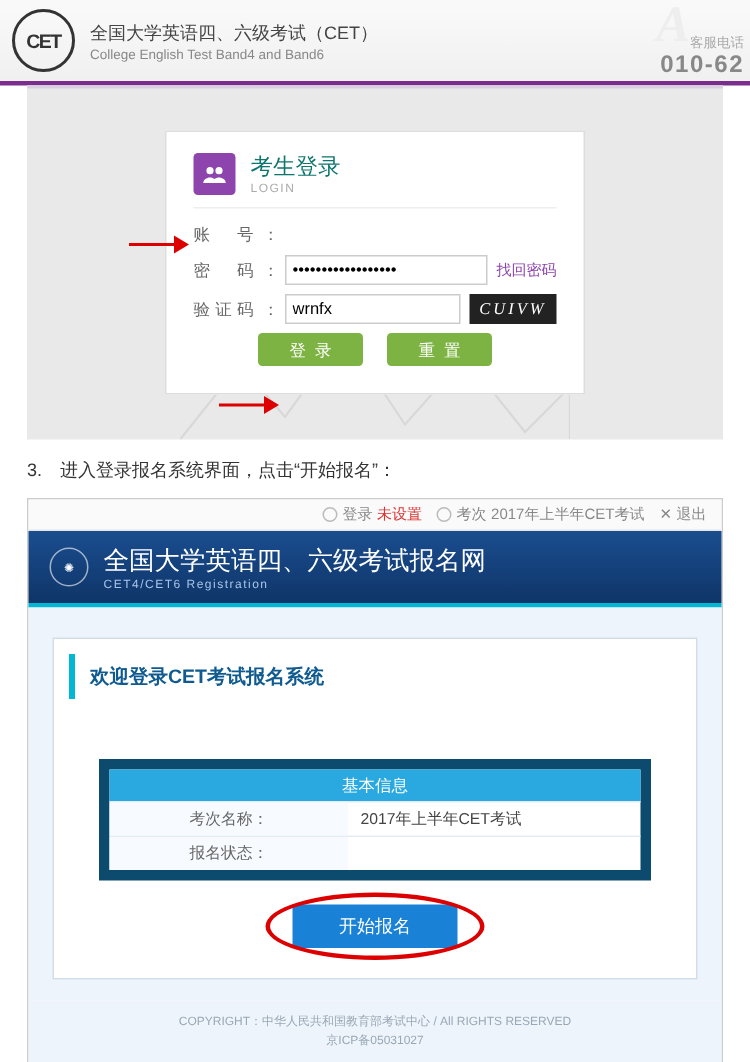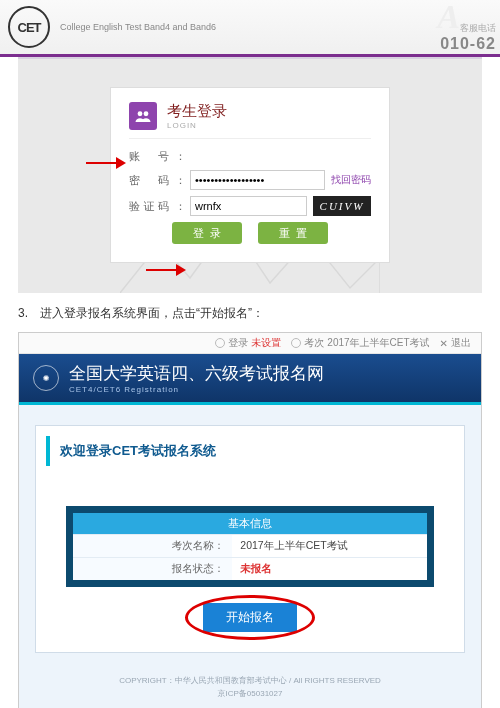--- a/index.html
+++ b/index.html
@@ -17,21 +17,21 @@
 .hdr .phone { font-size: 16px; color: #888; font-weight: bold; letter-spacing: 1px; }
 .hdr .wm { position: absolute; right: 40px; top: -2px; font-size: 34px; color: #eee; font-family: serif; font-style: italic; font-weight: bold; pointer-events: none; }
 
 
 .shot1 { margin: 0 18px 12px 18px; background: #e9e9e9; padding: 28px 0 30px 0; position: relative; border-top: 2px solid #d8d0e0; }
 .login-card { width: 280px; margin: 0 auto; background: #fff; border: 1px solid #ddd; padding: 14px 18px 18px 18px; position: relative; }
 .login-head { display: flex; align-items: center; border-bottom: 1px solid #eee; padding-bottom: 8px; margin-bottom: 10px; }
 .login-ico { width: 28px; height: 28px; background: #8e44ad; border-radius: 3px; display: flex; align-items: center; justify-content: center; }
 .login-ico svg { width: 18px; height: 14px; }
 .login-ttl { margin-left: 10px; }
-.login-ttl .cn { font-size: 15px; color: #7f1d1d; }
+.login-ttl .cn { font-size: 15px; color: #0f766e; }
 .login-ttl .en { font-size: 8px; color: #aaa; letter-spacing: 1px; }
 .frow { display: flex; align-items: center; margin: 6px 0; font-size: 11px; color: #666; }
 .frow .lbl { width: 40px; text-align: justify; text-align-last: justify; margin-right: 4px; }
 .frow .col { margin: 0 4px 0 2px; }
 .frow input { flex: 1; border: 1px solid #ccc; height: 20px; padding: 0 4px; font-size: 11px; min-width: 0; }
 .frow .cap { width: 60px; }
 .frow .capimg { width: 58px; height: 20px; background: #222; color: #fff; display: flex; align-items: center; justify-content: center; font-family: serif; font-style: italic; font-size: 11px; letter-spacing: 2px; margin-left: 6px; }
 .frow .link { margin-left: 6px; font-size: 10px; color: #8e44ad; }
 .noacc { font-size: 10px; color: #777; margin: 4px 0 10px 0; }
 .noacc a { color: #3498db; text-decoration: none; }
@@ -57,36 +57,37 @@
 .s2-logo { width: 26px; height: 26px; border: 1px solid rgba(255,255,255,.6); border-radius: 50%; display: flex; align-items: center; justify-content: center; font-size: 8px; }
 .s2-band .cn { font-size: 17px; }
 .s2-band .en { font-size: 8px; color: #a8c4e8; letter-spacing: 1px; }
 .s2-body { background: #edf4fb; padding: 20px 16px 14px 16px; }
 .s2-card { background: #fff; border: 1px solid #d0dce8; }
 .s2-wh { border-left: 4px solid #00b7d4; padding: 6px 10px; color: #0f5a8f; font-size: 13px; font-weight: bold; margin: 10px 10px 14px 10px; }
 .s2-info { margin: 40px 30px 16px 30px; border: 7px solid #0c4a6e; }
 .s2-ih { background: #2aa9e0; color: #fff; text-align: center; font-size: 11px; padding: 3px 0; }
 .s2-row { display: flex; border-top: 1px solid #e3ecf4; font-size: 10.5px; }
 .s2-row:first-of-type { border-top: none; }
-.s2-row .k { width: 45%; text-align: right; padding: 4px 8px; color: #666; background: #f7fbff; }
+.s2-row .k { width: 45%; text-align: center; padding: 4px 8px; color: #666; background: #f7fbff; }
 .s2-row .v { width: 55%; padding: 4px 8px; color: #444; }
 .s2-row .v.red { color: #d33; font-weight: bold; }
-.s2-btnwrap { position: relative; width: 94px; margin: 14px auto 20px auto; }
+.s2-btnwrap { position: relative; width: 110px; margin: 14px auto 20px auto; }
 .s2-ring { position: absolute; inset: -8px -18px; border: 3px solid #d00; border-radius: 50%; }
 .s2-btn { display: block; width: 100%; background: #1a82d6; color: #fff; border: none; padding: 6px 0; font-size: 12px; cursor: pointer; }
 .s2-foot { text-align: center; font-size: 8px; color: #9aa7b4; padding: 8px 0 10px 0; background: #edf4fb; line-height: 1.6; }
 </style>
 </head>
 <body>
 
 <div class="page">
 
   <div class="hdr">
     <div class="logo">CET</div>
     <div class="titles">
+      <div class="t-cn">全国大学英语四、六级考试（CET）</div>
       <div class="t-en">College English Test Band4 and Band6</div>
     </div>
     <div class="wm">A</div>
     <div class="phone-wrap">
       <div class="phone-lbl">客服电话</div>
       <div class="phone">010-62</div>
     </div>
   </div>
 
   <div class="shot1">
@@ -179,21 +180,20 @@
         <div class="s2-wh">欢迎登录CET考试报名系统</div>
 
         <div class="s2-info">
           <div class="s2-ih">基本信息</div>
           <div class="s2-row">
             <div class="k">考次名称：</div>
             <div class="v">2017年上半年CET考试</div>
           </div>
           <div class="s2-row">
             <div class="k">报名状态：</div>
-            <div class="v red">未报名</div>
           </div>
         </div>
 
         <div class="s2-btnwrap">
           <div class="s2-ring"></div>
           <button class="s2-btn">开始报名</button>
         </div>
       </div>
     </div>
 

